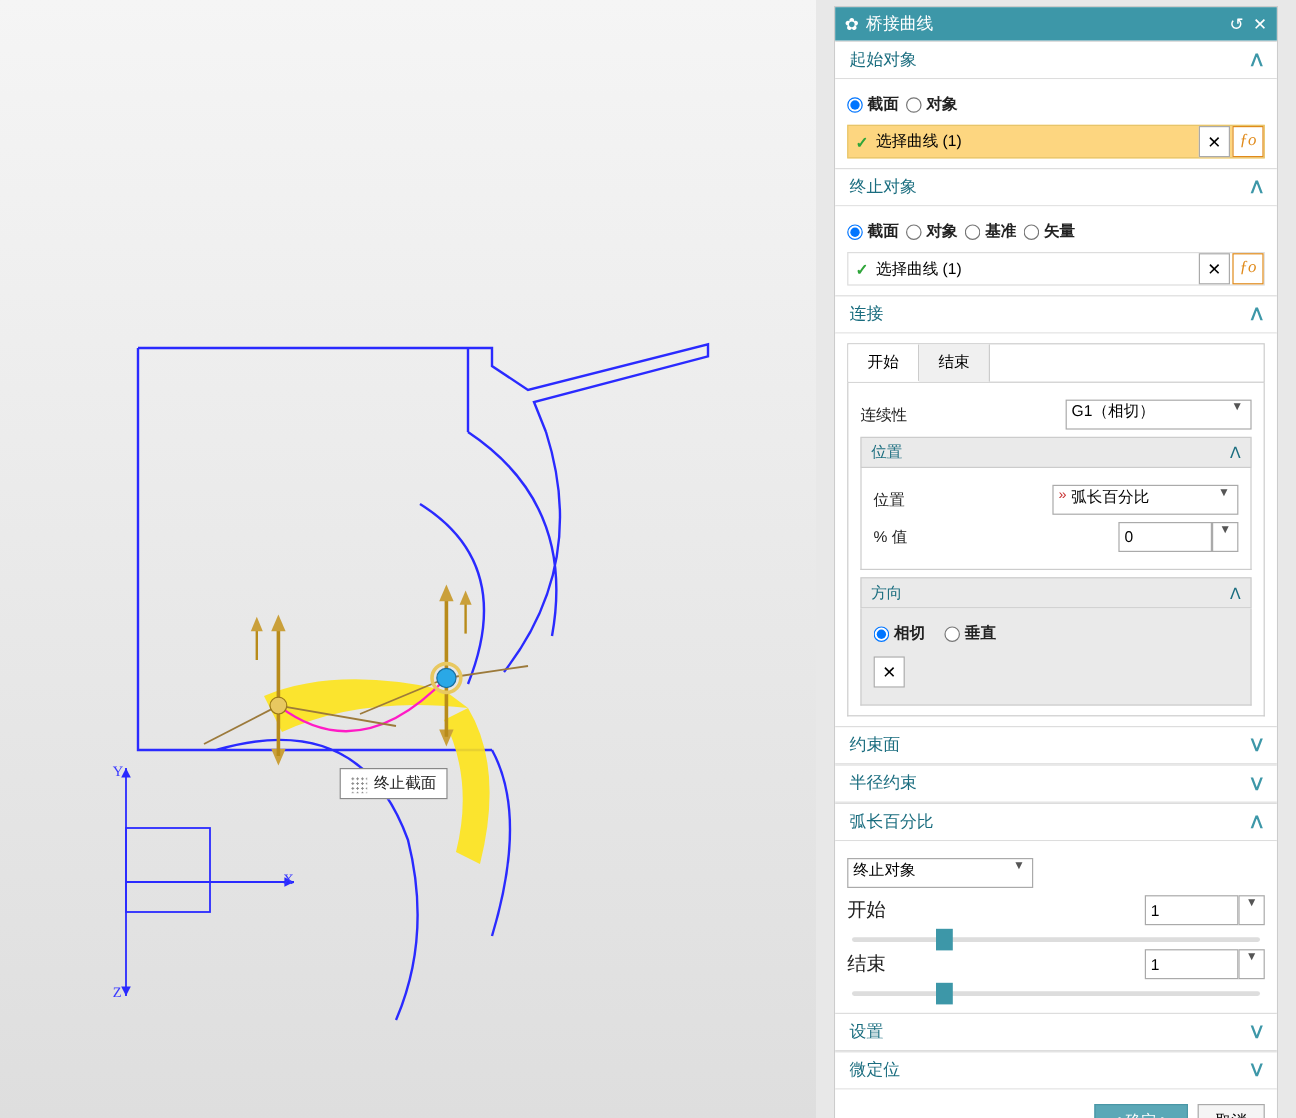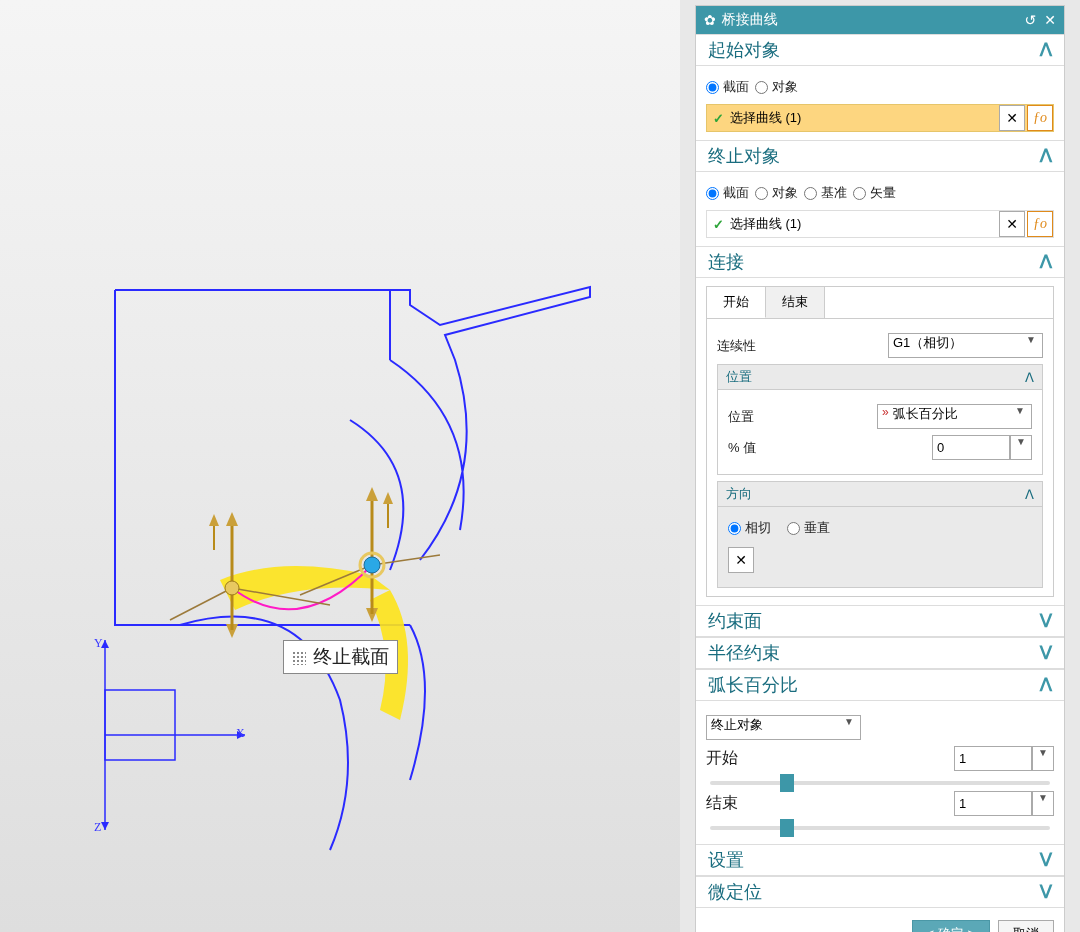--- a/index.html
+++ b/index.html
@@ -19,30 +19,30 @@
   background: #3d97a8; color: #fff; height: 28px;
   display: flex; align-items: center; padding: 0 8px; font-size: 14px;
 }
 .panel-header .gear { margin-right: 6px; }
 .panel-header .spacer { flex: 1; }
 .panel-header .hbtn { margin-left: 8px; cursor: pointer; font-size: 14px; }
 
 .section-title {
   background: #fff; border-bottom: 1px solid #ddd; border-top: 1px solid #ddd;
   height: 32px; display: flex; align-items: center; padding: 0 12px;
-  color: #1a6d7f; font-size: 18px; cursor: pointer;
+  color: #1a6d7f; font-size: 14px; cursor: pointer;
 }
 .section-title .spacer { flex: 1; }
 .section-title .chev { color: #3d97a8; font-weight: bold; }
 
 .section-body { padding: 8px 10px; background: #fff; }
 
 .radio-row { display: flex; align-items: center; font-size: 13px; color: #222; gap: 2px; padding: 4px 0; }
 .radio-row input { margin: 0 2px 0 0; }
-.radio-row label { margin-right: 4px; }
+.radio-row label { margin-right: 4px; font-weight: bold; }
 
 .select-curve {
   display: flex; align-items: center; height: 28px; margin-top: 4px;
   border: 1px solid #ddd; font-size: 13px;
 }
 .select-curve.highlight { background: #fdd680; border-color: #e6c56a; }
 .select-curve .check { color: #2fa53a; margin: 0 6px; font-weight: bold; }
 .select-curve .lbl { flex: 1; }
 .select-curve .tool { width: 26px; height: 26px; border: 1px solid #aaa; background: #fff; margin-left: 2px; display: flex; align-items: center; justify-content: center; font-size: 14px; }
 .select-curve .tool.or { color: #e08a1a; border-color: #e08a1a; font-style: italic; font-family: serif; }
@@ -74,21 +74,21 @@
 .slider-track { position: relative; height: 4px; background: #ddd; margin: 10px 4px 6px 4px; border-radius: 2px; }
 .slider-thumb { position: absolute; top: -7px; width: 14px; height: 18px; background: #3d97a8; left: 70px; cursor: pointer; }
 
 .footer { display: flex; justify-content: flex-end; padding: 12px 10px; gap: 8px; background: #fff; }
 .btn { height: 28px; padding: 0 14px; font-size: 13px; border: 1px solid #aaa; background: #f5f5f5; cursor: pointer; }
 .btn.primary { background: #5ba8b7; color: #fff; border-color: #4a97a6; }
 .axis-label { position: absolute; font-size: 12px; color: #3a3aff; font-family: serif; }
 .tooltip-box {
   position: absolute; left: 283px; top: 640px;
   background: #fff; border: 1px solid #888; padding: 3px 8px;
-  font-size: 19px; color: #222;
+  font-size: 13px; color: #222;
 }
 .tooltip-box .dots { display: inline-block; width: 14px; height: 14px;
   background-image: radial-gradient(#888 1px, transparent 1px);
   background-size: 4px 4px; vertical-align: middle; margin-right: 2px; }
 </style>
 </head>
 <body>
 
 <div class="viewport">
 

